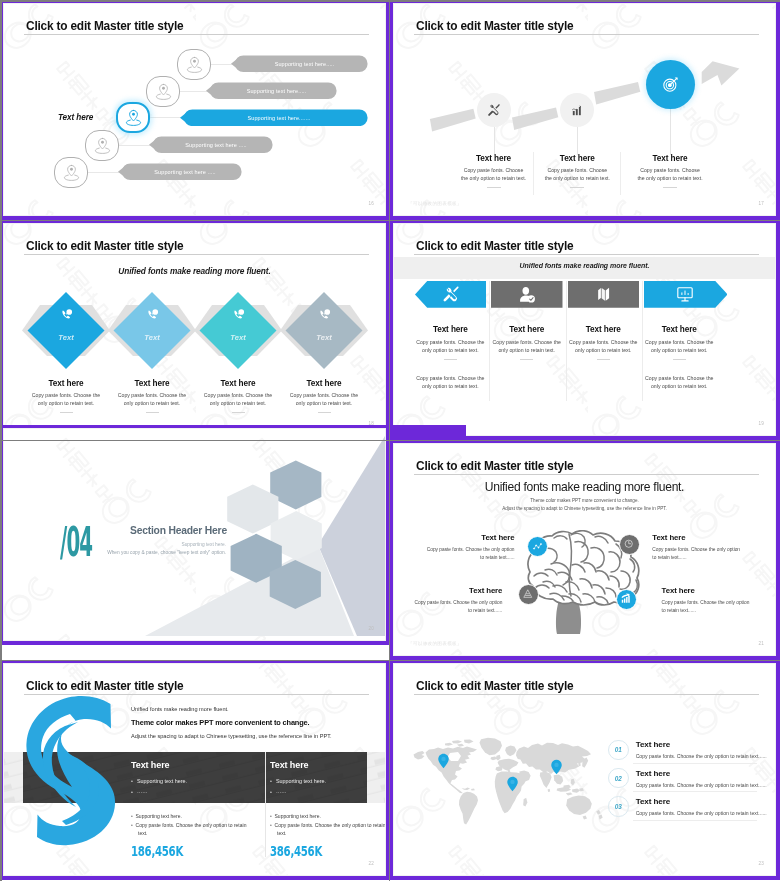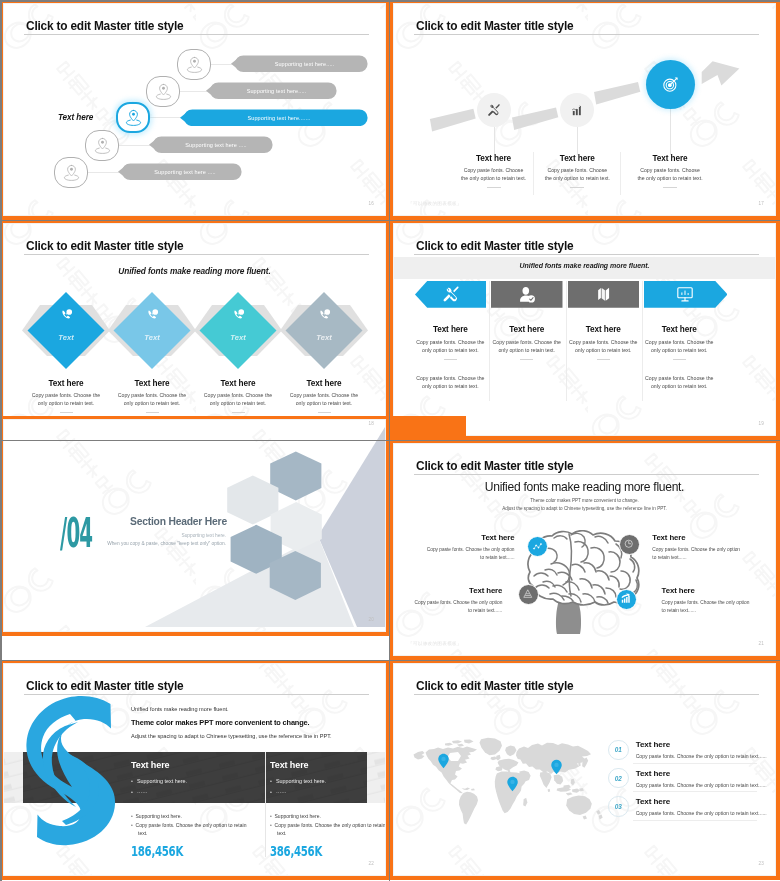--- a/index.html
+++ b/index.html
@@ -1,21 +1,21 @@
 <!DOCTYPE html>
 <html><head>
 <meta charset="utf-8">
 <title>Slide Template Preview</title>
 <style>
   html,body{margin:0;padding:0;}
   body{width:780px;height:881px;background:#fff;font-family:"Liberation Sans",sans-serif;overflow:hidden;}
   .grid{position:relative;width:780px;height:881px;}
   .frame-top{position:absolute;left:0;top:0;width:780px;height:2px;background:#7d7d7d;z-index:60;}
   .frame-left{position:absolute;left:0;top:0;width:2px;height:881px;background:#7d7d7d;z-index:60;}
-  .slide{position:absolute;width:466px;height:220px;overflow:hidden;background:#f97316;}
+  .slide{position:absolute;width:466px;height:220px;overflow:hidden;background:#6d28d9;}
   .sbody{position:absolute;left:4px;top:4px;width:381px;height:211px;background:#fff;overflow:hidden;box-shadow:0 0 0 1px #f2f2f2;}
   .sbody > *:not(.wm){z-index:1;}
   .wm{position:absolute;left:0;top:0;width:381px;height:211px;pointer-events:none;z-index:0;overflow:hidden;}
   .vline{position:absolute;left:389px;top:0;width:1px;height:881px;background:#7d7d7d;z-index:50;}
   .hline{position:absolute;left:0;width:780px;height:1px;background:#7d7d7d;z-index:50;}
   .title{position:absolute;left:22px;top:14.5px;font-size:11.9px;font-weight:bold;color:#111;letter-spacing:-0.2px;white-space:nowrap;}
   .trule{position:absolute;left:19.5px;top:29.5px;width:345px;height:1px;background:#cdcdcd;}
   .pg{position:absolute;right:11px;bottom:9px;font-size:4.6px;color:#bdbdbd;letter-spacing:.2px;}
   .fnote{position:absolute;left:14px;bottom:9px;font-size:4.6px;color:#e2e2e2;letter-spacing:.3px;white-space:nowrap;}
 </style>
@@ -413,21 +413,21 @@
           <div style="font-size:5.2px;color:#4a4a4a;line-height:1.6;margin-top:4px">Copy paste fonts. Choose the only option to retain text.</div>
           <div style="width:13px;height:1px;background:#d5d5d5;margin:5px auto 0"></div>
         </div>
         <div style="position:absolute;left:249.25px;top:150px;width:72px;text-align:center;font-size:5.2px;color:#4a4a4a;line-height:1.6;box-sizing:border-box">Copy paste fonts. Choose the only option to retain text.</div>
         <div style="position:absolute;left:95px;top:57px;width:1px;height:120px;background:#ececec"></div>
         <div style="position:absolute;left:171.5px;top:57px;width:1px;height:120px;background:#ececec"></div>
         <div style="position:absolute;left:248px;top:57px;width:1px;height:120px;background:#ececec"></div>
         <div class="pg">19</div>
       </div>
     </div>
-<div class="slide" style="left:0;top:416px">
+<div class="slide" style="left:0;top:425px">
       <div class="sbody">
         <div class="wm"><svg width="381" height="211" viewBox="4 444 381 211" aria-hidden="true">
             <defs>
 <g id="wmoc4">
   <path d="M0 0 a13.5 12 0 1 0 0.1 0 Z M3.5 3.2 a9.2 8.4 0 1 1 -0.1 0 Z"></path>
   <path d="M33 -0.6 a12 12 0 1 0 5.6 21 l-2.2 -4.2 a8.1 8.1 0 1 1 -2.8 -13.4 Z"></path>
 </g>
 <g id="wmtxt4">
   <path d="M1.5 0 h11.5 v5 h-11.5 z M6 5 v7.6 M-0.6 12.6 h14"></path>
   <path d="M1.5 18 h5 v15.5 h-5 z M-0.6 23 h9.2 M9.6 18 h5 v15.5 h-5 z"></path>

